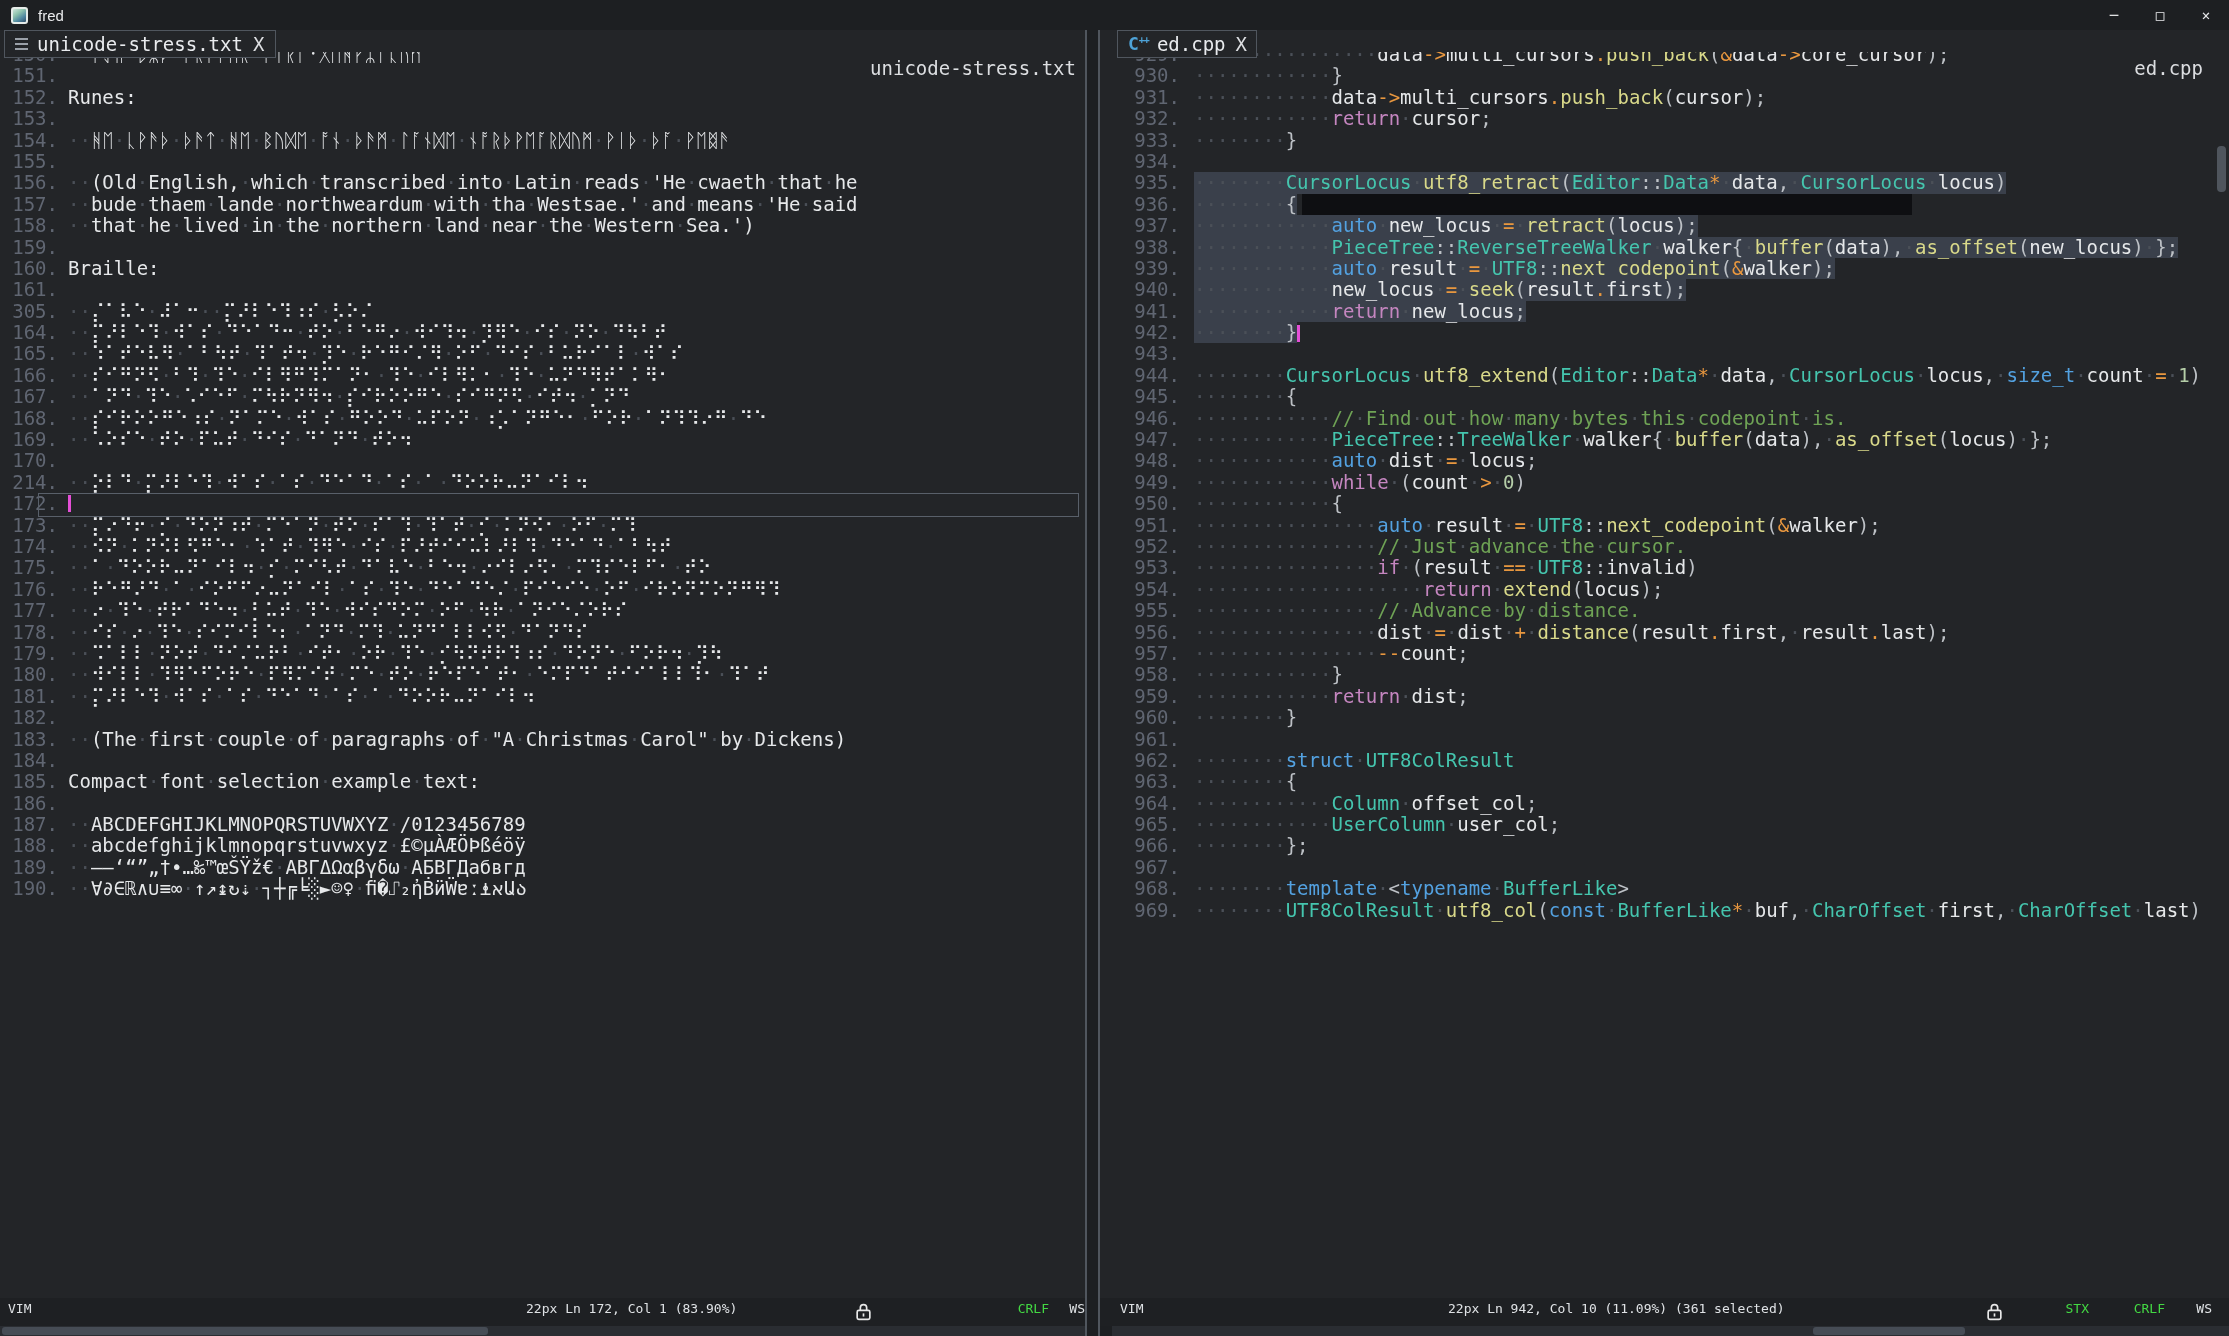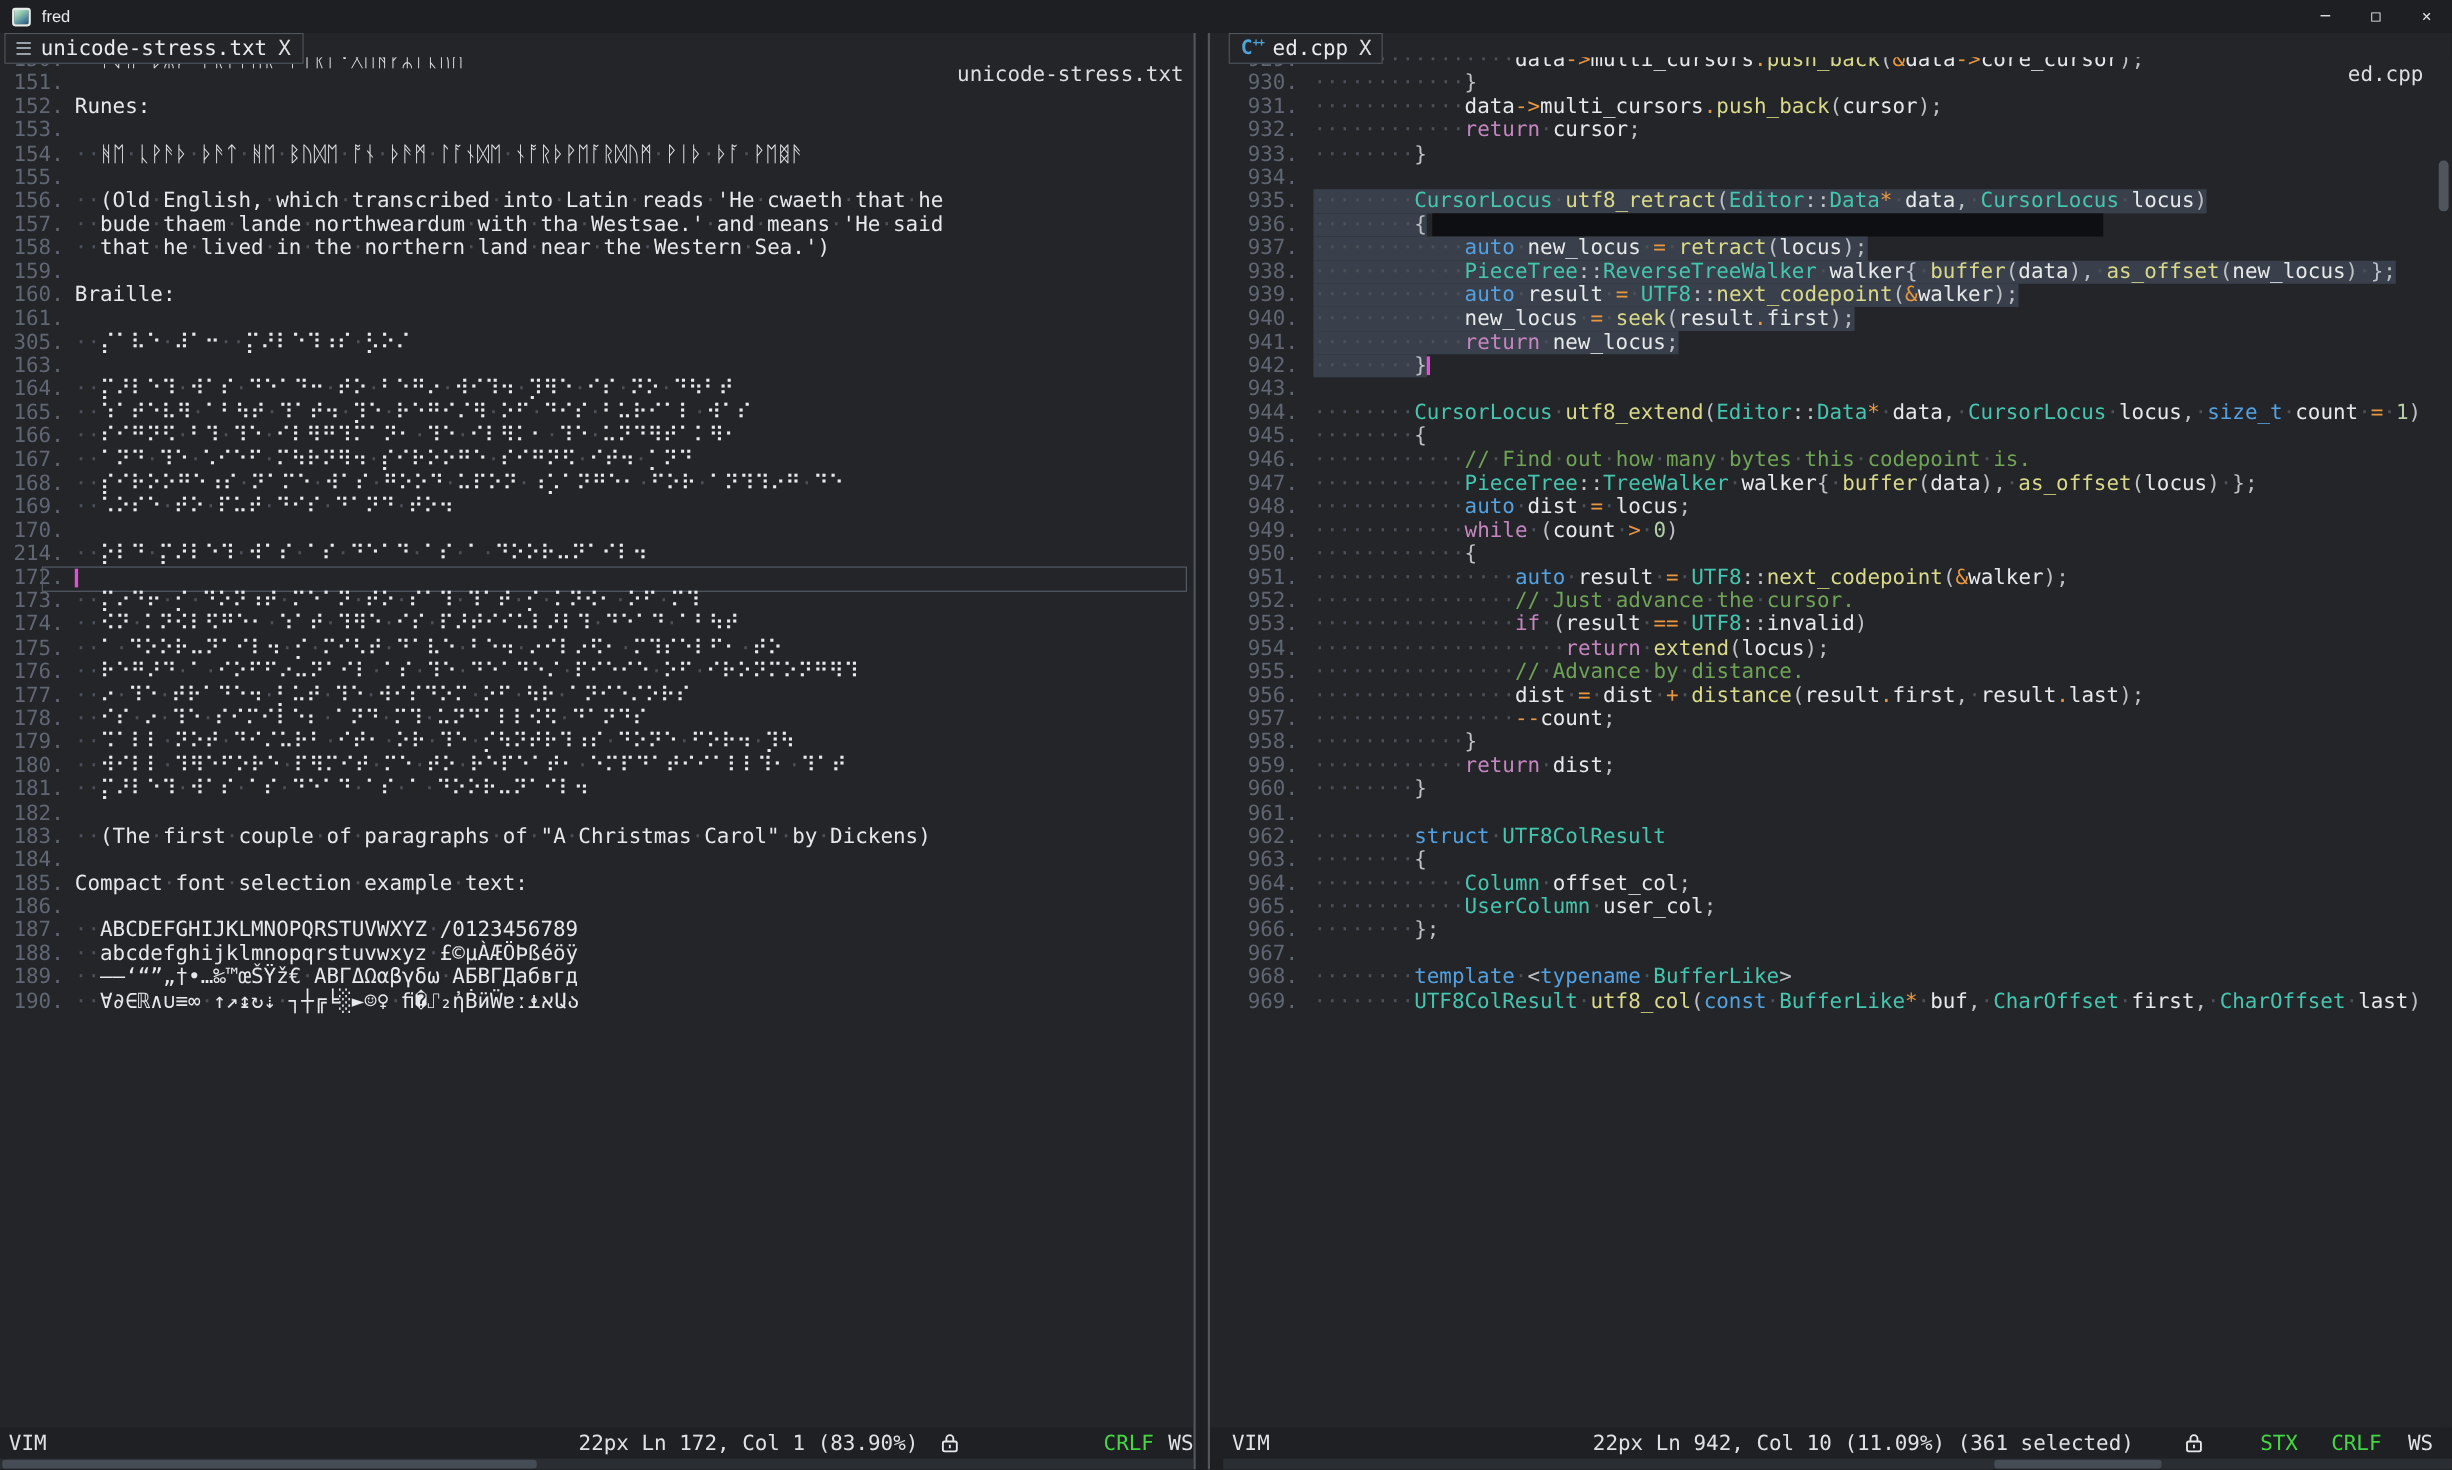--- a/index.html
+++ b/index.html
@@ -65,21 +65,21 @@
 
   
   .divider{position:absolute;left:1085px;top:30px;width:15px;height:1306px;background:var(--bg_window);
     border-left:2px solid var(--border);border-right:2px solid var(--border);z-index:25;}
 
   
   .vscroll-right{position:absolute;left:2215px;top:52px;width:14px;height:1246px;background:var(--bg);z-index:25;}
   .vscroll-right .thumb{position:absolute;left:2px;top:94px;width:9px;height:46px;background:#4f555d;border-radius:4px;}
 
   
-  .statusbar{position:absolute;top:1298px;height:28px;background:#1e2023;font-size:19px;color:#dfe2e5;z-index:20;white-space:pre;}
+  .statusbar{position:absolute;top:1298px;height:28px;background:#1e2023;font-size:13px;color:#dfe2e5;z-index:20;white-space:pre;}
   #status-left{left:0;width:1097px;}
   #status-right{left:1100px;width:1129px;}
   .st-item{position:absolute;top:3px;}
   .st-green{color:var(--green);margin-left:48px;}
   .lock-icon{position:absolute;top:4px;}
 
   
   .hscroll{position:absolute;top:1326px;height:10px;background:#2a2d32;z-index:20;}
   #hscroll-left{left:0;width:1085px;}
   #hscroll-right{left:1112px;width:1117px;}
@@ -131,21 +131,20 @@
       <div class="row"><span class="gut">153.</span><span class="txt"></span></div>
       <div class="row"><span class="gut">154.</span><span class="txt"><span class="ws">·</span><span class="ws">·</span>ᚻᛖ<span class="ws">·</span>ᚳᚹᚫᚦ<span class="ws">·</span>ᚦᚫᛏ<span class="ws">·</span>ᚻᛖ<span class="ws">·</span>ᛒᚢᛞᛖ<span class="ws">·</span>ᚩᚾ<span class="ws">·</span>ᚦᚫᛗ<span class="ws">·</span>ᛚᚪᚾᛞᛖ<span class="ws">·</span>ᚾᚩᚱᚦᚹᛖᚪᚱᛞᚢᛗ<span class="ws">·</span>ᚹᛁᚦ<span class="ws">·</span>ᚦᚪ<span class="ws">·</span>ᚹᛖᛥᚫ</span></div>
       <div class="row"><span class="gut">155.</span><span class="txt"></span></div>
       <div class="row"><span class="gut">156.</span><span class="txt"><span class="ws">·</span><span class="ws">·</span>(Old<span class="ws">·</span>English,<span class="ws">·</span>which<span class="ws">·</span>transcribed<span class="ws">·</span>into<span class="ws">·</span>Latin<span class="ws">·</span>reads<span class="ws">·</span>'He<span class="ws">·</span>cwaeth<span class="ws">·</span>that<span class="ws">·</span>he</span></div>
       <div class="row"><span class="gut">157.</span><span class="txt"><span class="ws">·</span><span class="ws">·</span>bude<span class="ws">·</span>thaem<span class="ws">·</span>lande<span class="ws">·</span>northweardum<span class="ws">·</span>with<span class="ws">·</span>tha<span class="ws">·</span>Westsae.'<span class="ws">·</span>and<span class="ws">·</span>means<span class="ws">·</span>'He<span class="ws">·</span>said</span></div>
       <div class="row"><span class="gut">158.</span><span class="txt"><span class="ws">·</span><span class="ws">·</span>that<span class="ws">·</span>he<span class="ws">·</span>lived<span class="ws">·</span>in<span class="ws">·</span>the<span class="ws">·</span>northern<span class="ws">·</span>land<span class="ws">·</span>near<span class="ws">·</span>the<span class="ws">·</span>Western<span class="ws">·</span>Sea.')</span></div>
       <div class="row"><span class="gut">159.</span><span class="txt"></span></div>
       <div class="row"><span class="gut">160.</span><span class="txt">Braille:</span></div>
       <div class="row"><span class="gut">161.</span><span class="txt"></span></div>
       <div class="row"><span class="gut">305.</span><span class="txt"><span class="ws">·</span><span class="ws">·</span>⡌⠁⠧⠑<span class="ws">·</span>⠼⠁⠒<span class="ws">·</span><span class="ws">·</span>⡍⠜⠇⠑⠹⠰⠎<span class="ws">·</span>⡣⠕⠌</span></div>
-      <div class="row"><span class="gut">163.</span><span class="txt"></span></div>
       <div class="row"><span class="gut">164.</span><span class="txt"><span class="ws">·</span><span class="ws">·</span>⡍⠜⠇⠑⠹<span class="ws">·</span>⠺⠁⠎<span class="ws">·</span>⠙⠑⠁⠙⠒<span class="ws">·</span>⠞⠕<span class="ws">·</span>⠃⠑⠛⠔<span class="ws">·</span>⠺⠊⠹⠲<span class="ws">·</span>⡹⠻⠑<span class="ws">·</span>⠊⠎<span class="ws">·</span>⠝⠕<span class="ws">·</span>⠙⠳⠃⠞</span></div>
       <div class="row"><span class="gut">165.</span><span class="txt"><span class="ws">·</span><span class="ws">·</span>⠱⠁⠞⠑⠧⠻<span class="ws">·</span>⠁⠃⠳⠞<span class="ws">·</span>⠹⠁⠞⠲<span class="ws">·</span>⡹⠑<span class="ws">·</span>⠗⠑⠛⠊⠌⠻<span class="ws">·</span>⠕⠋<span class="ws">·</span>⠙⠊⠎<span class="ws">·</span>⠃⠥⠗⠊⠁⠇<span class="ws">·</span>⠺⠁⠎</span></div>
       <div class="row"><span class="gut">166.</span><span class="txt"><span class="ws">·</span><span class="ws">·</span>⠎⠊⠛⠝⠫<span class="ws">·</span>⠃⠹<span class="ws">·</span>⠹⠑<span class="ws">·</span>⠊⠇⠻⠛⠹⠍⠁⠝⠂<span class="ws">·</span>⠹⠑<span class="ws">·</span>⠊⠇⠻⠅⠂<span class="ws">·</span>⠹⠑<span class="ws">·</span>⠥⠝⠙⠻⠞⠁⠅⠻⠂</span></div>
       <div class="row"><span class="gut">167.</span><span class="txt"><span class="ws">·</span><span class="ws">·</span>⠁⠝⠙<span class="ws">·</span>⠹⠑<span class="ws">·</span>⠡⠊⠑⠋<span class="ws">·</span>⠍⠳⠗⠝⠻⠲<span class="ws">·</span>⡎⠊⠗⠕⠕⠛⠑<span class="ws">·</span>⠎⠊⠛⠝⠫<span class="ws">·</span>⠊⠞⠲<span class="ws">·</span>⡁⠝⠙</span></div>
       <div class="row"><span class="gut">168.</span><span class="txt"><span class="ws">·</span><span class="ws">·</span>⡎⠊⠗⠕⠕⠛⠑⠰⠎<span class="ws">·</span>⠝⠁⠍⠑<span class="ws">·</span>⠺⠁⠎<span class="ws">·</span>⠛⠕⠕⠙<span class="ws">·</span>⠥⠏⠕⠝<span class="ws">·</span>⠰⡡⠁⠝⠛⠑⠂<span class="ws">·</span>⠋⠕⠗<span class="ws">·</span>⠁⠝⠹⠹⠔⠛<span class="ws">·</span>⠙⠑</span></div>
       <div class="row"><span class="gut">169.</span><span class="txt"><span class="ws">·</span><span class="ws">·</span>⠡⠕⠎⠑<span class="ws">·</span>⠞⠕<span class="ws">·</span>⠏⠥⠞<span class="ws">·</span>⠙⠊⠎<span class="ws">·</span>⠙⠁⠝⠙<span class="ws">·</span>⠞⠕⠲</span></div>
       <div class="row"><span class="gut">170.</span><span class="txt"></span></div>
       <div class="row"><span class="gut">214.</span><span class="txt"><span class="ws">·</span><span class="ws">·</span>⡕⠇⠙<span class="ws">·</span>⡍⠜⠇⠑⠹<span class="ws">·</span>⠺⠁⠎<span class="ws">·</span>⠁⠎<span class="ws">·</span>⠙⠑⠁⠙<span class="ws">·</span>⠁⠎<span class="ws">·</span>⠁<span class="ws">·</span>⠙⠕⠕⠗⠤⠝⠁⠊⠇⠲</span></div>
       <div class="row curline"><span class="gut">172.</span><span class="txt"></span><span class="caret"></span></div>
       <div class="row"><span class="gut">173.</span><span class="txt"><span class="ws">·</span><span class="ws">·</span>⡍⠔⠙⠖<span class="ws">·</span>⡊<span class="ws">·</span>⠙⠕⠝⠰⠞<span class="ws">·</span>⠍⠑⠁⠝<span class="ws">·</span>⠞⠕<span class="ws">·</span>⠎⠁⠹<span class="ws">·</span>⠹⠁⠞<span class="ws">·</span>⡊<span class="ws">·</span>⠅⠝⠪⠂<span class="ws">·</span>⠕⠋<span class="ws">·</span>⠍⠹</span></div>

